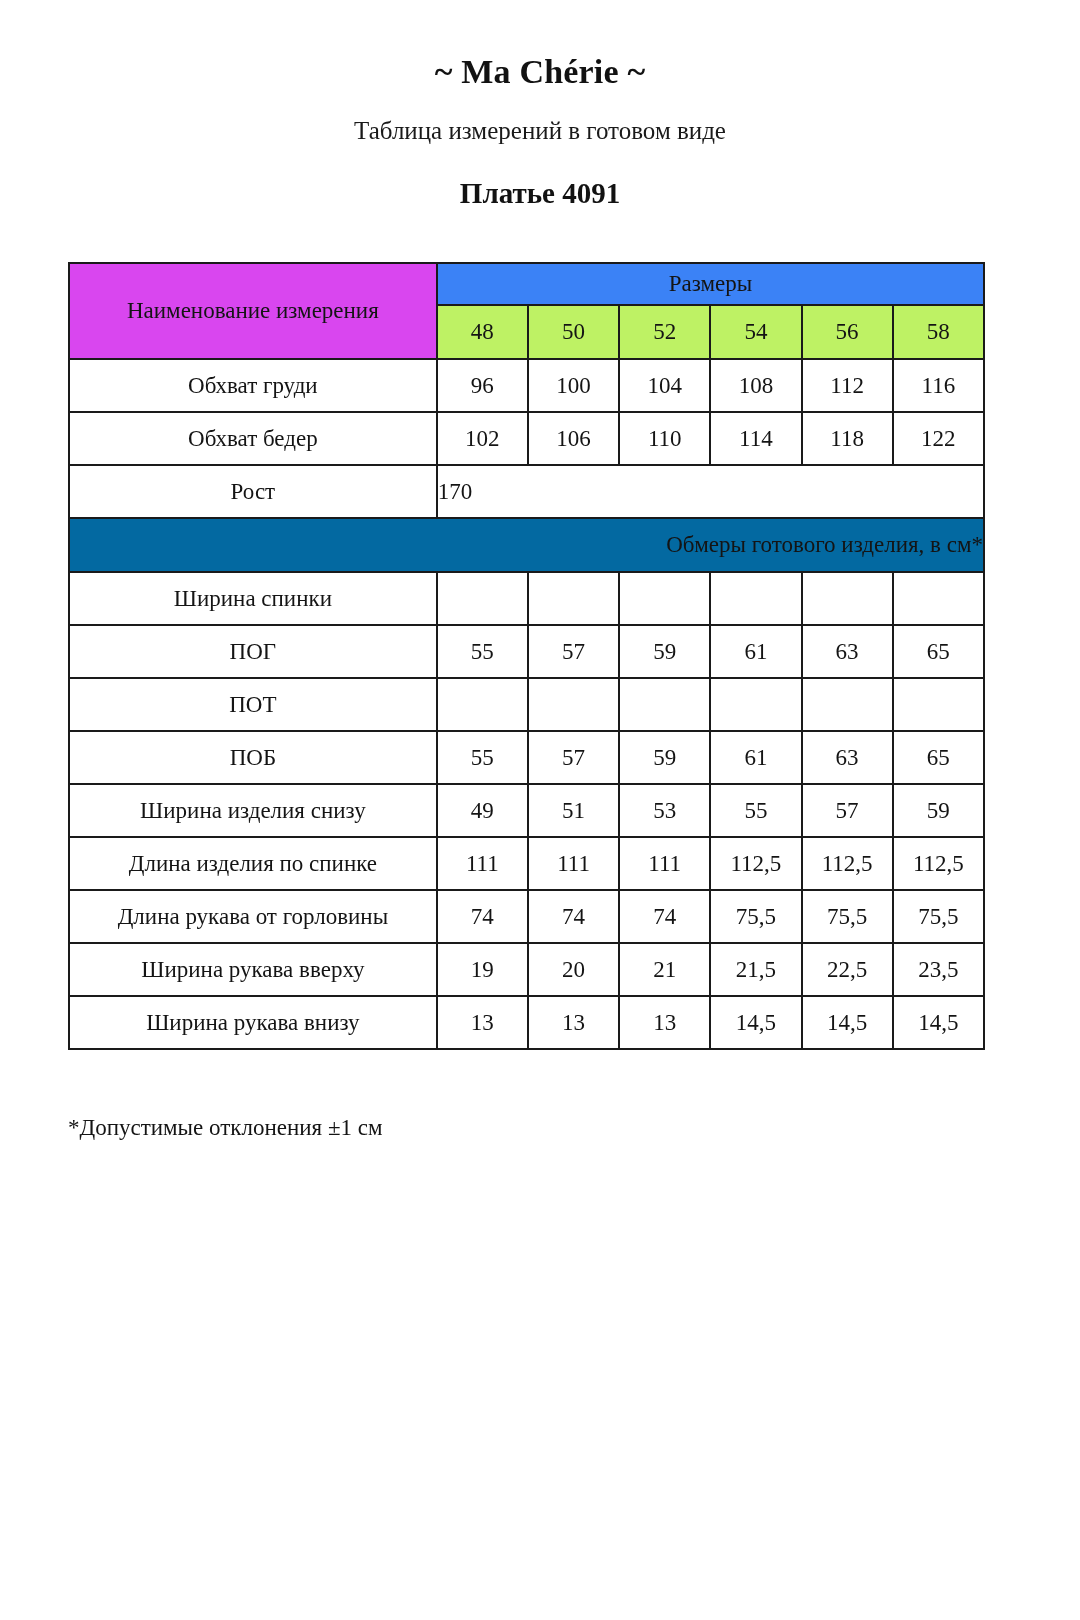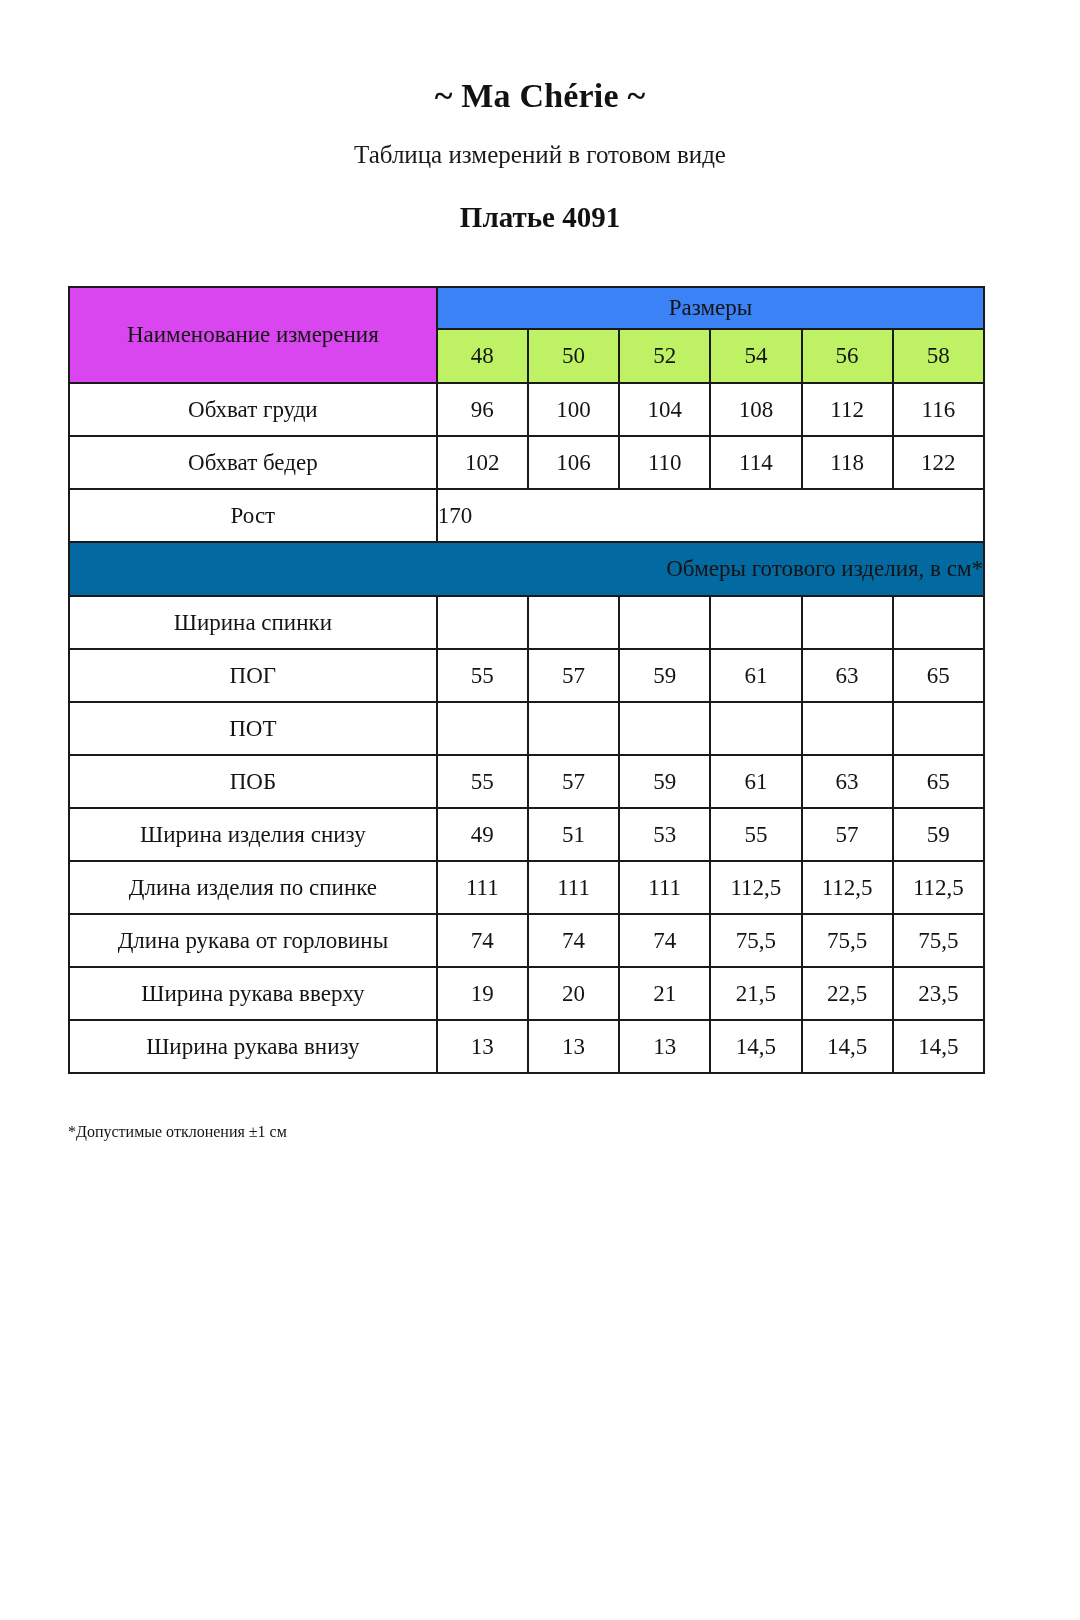--- a/index.html
+++ b/index.html
@@ -22,21 +22,21 @@
     box-sizing: border-box;
     padding: 0;
   }
 
   .brand-title {
     text-align: center;
     font-size: 34px;
     font-weight: bold;
     letter-spacing: 0.2px;
     margin: 0;
-    padding-top: 76px;
+    padding-top: 52px;
     line-height: 1.15;
     color: #121212;
   }
 
   .subtitle {
     text-align: center;
     font-size: 25px;
     font-weight: normal;
     margin: 0;
     padding-top: 26px;
@@ -126,22 +126,22 @@
   td.section-head {
     background: #0369a1;
     text-align: right;
     font-weight: bold;
     font-size: 24px;
     height: 52px;
   }
 
   .footnote {
     padding-left: 68px;
-    padding-top: 49px;
-    font-size: 16px;
+    padding-top: 65px;
+    font-size: 23px;
     color: #141414;
   }
 </style>
 </head>
 <body>
 
 <div class="page">
 
   <div class="brand-title">~ Ma Chérie ~</div>
   <div class="subtitle">Таблица измерений в готовом виде</div>

